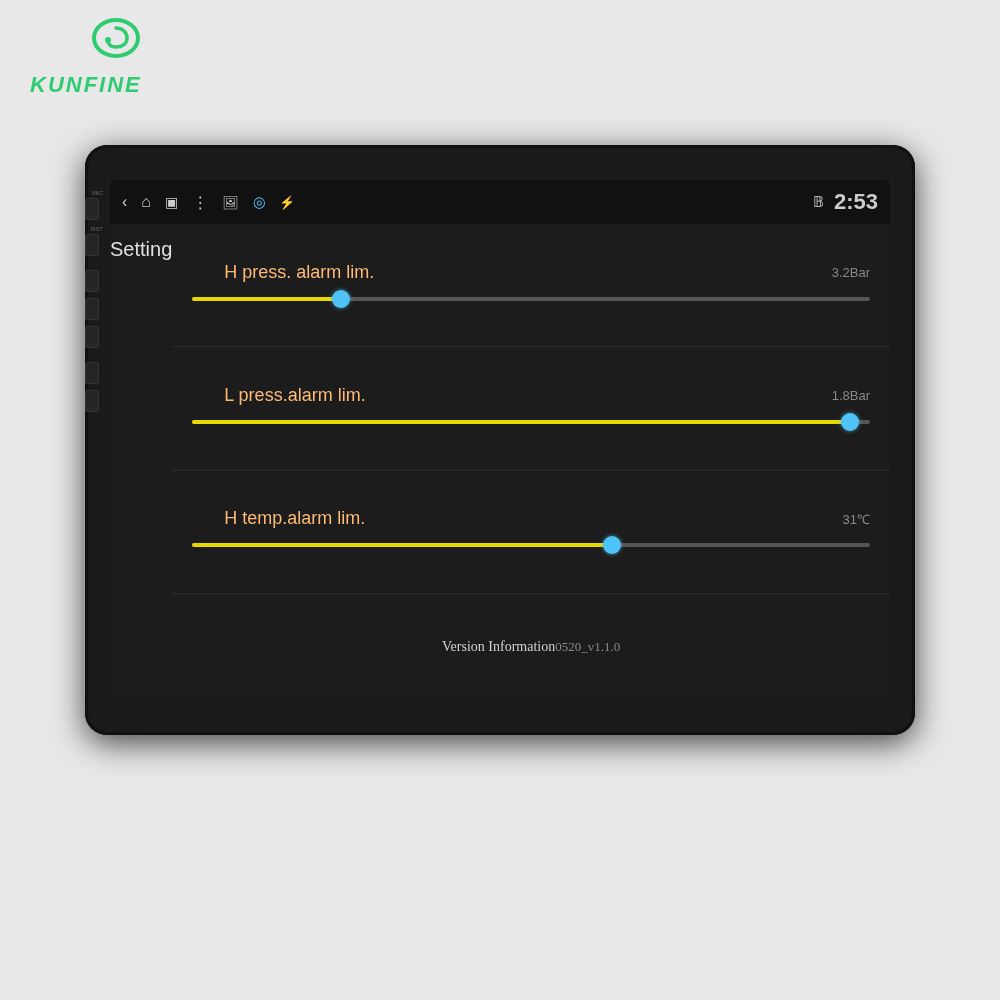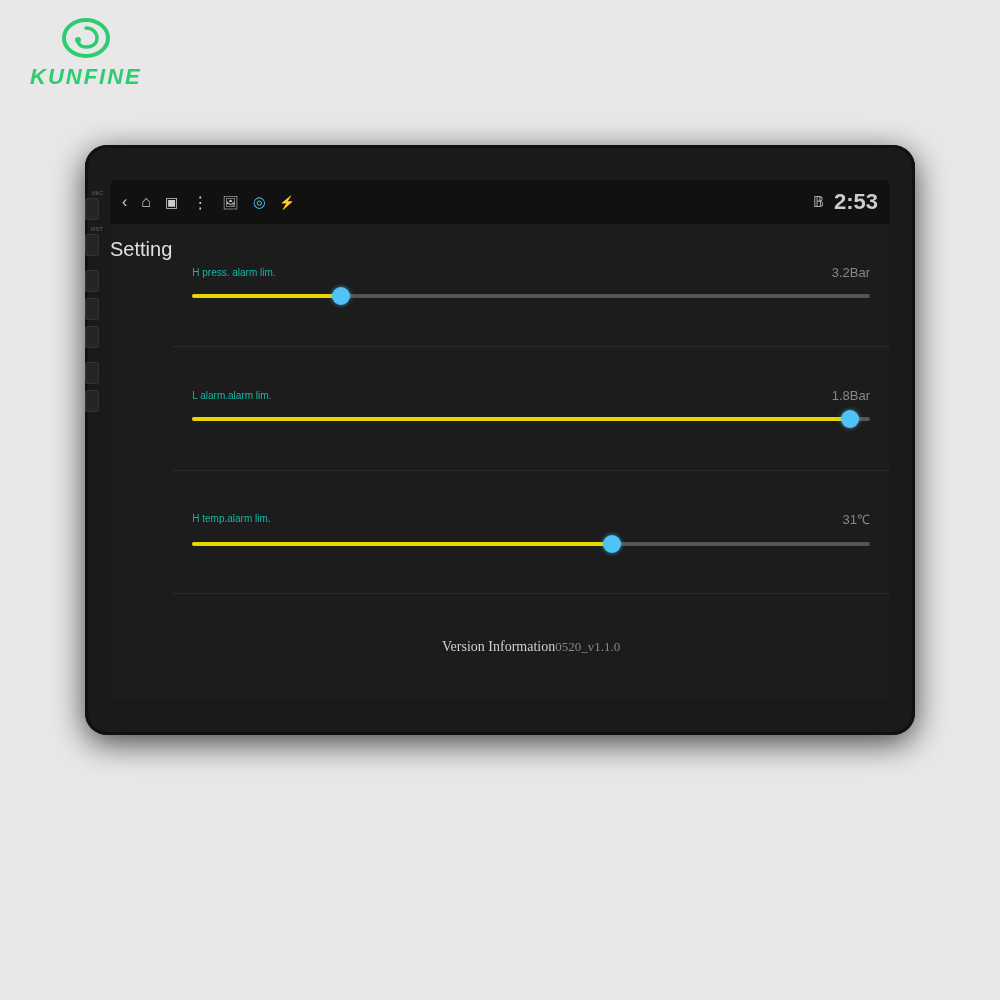--- a/index.html
+++ b/index.html
@@ -12,21 +12,22 @@
       position: relative;
     }
 
     
     .logo-area {
       position: absolute;
       top: 18px;
       left: 30px;
       display: flex;
       flex-direction: column;
-      align-items: center;
+      align-items: flex-end;
+      gap: 8px;
     }
 
     .logo-icon {
       width: 52px;
       height: 42px;
       margin-bottom: 4px;
     }
 
     .logo-text {
       font-size: 22px;
@@ -148,22 +149,23 @@
     }
 
     .setting-label-row {
       display: flex;
       justify-content: space-between;
       align-items: center;
       margin-bottom: 6px;
     }
 
     .setting-label {
-      color: #14b8a6;
-      font-size: 10px;
+      color: #fdba74;
+      font-size: 18px;
+      margin-left: 32px;
     }
 
     .setting-value {
       color: #888;
       font-size: 13px;
     }
 
     
     .slider-container {
       position: relative;
@@ -295,21 +297,21 @@
           </div>
           <div class="slider-container">
             <div class="slider-track-bg"></div>
             <div class="slider-track-fill" style="width: 22%;"></div>
             <div class="slider-thumb" style="left: 22%;"></div>
           </div>
         </div>
 
         <div class="setting-row">
           <div class="setting-label-row">
-            <span class="setting-label">L alarm.alarm lim.</span>
+            <span class="setting-label">L press.alarm lim.</span>
             <span class="setting-value">1.8Bar</span>
           </div>
           <div class="slider-container">
             <div class="slider-track-bg"></div>
             <div class="slider-track-fill" style="width: 97%;"></div>
             <div class="slider-thumb" style="left: 97%;"></div>
           </div>
         </div>
 
         <div class="setting-row">

